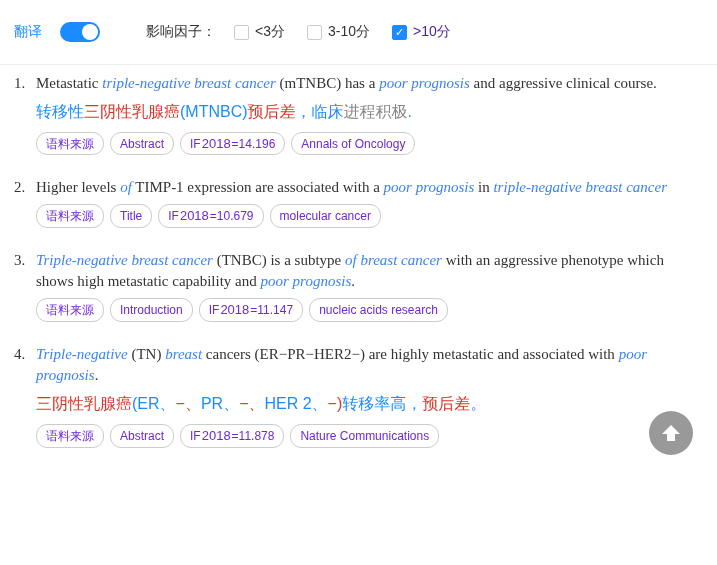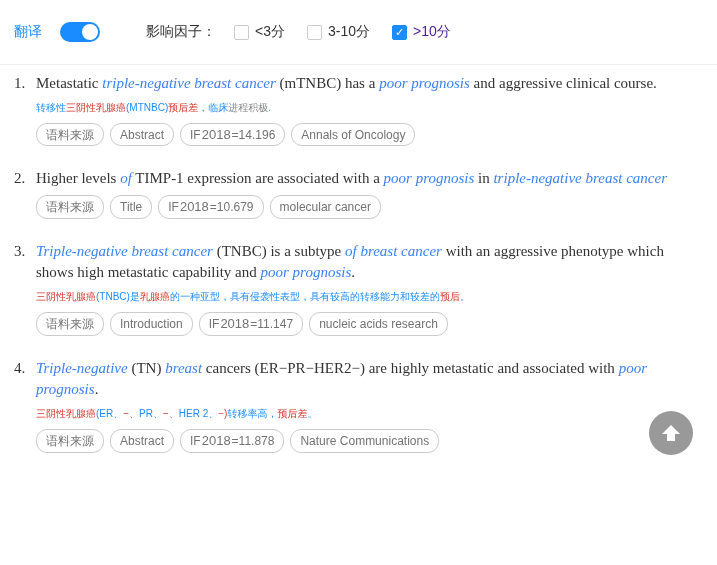--- a/index.html
+++ b/index.html
@@ -15,25 +15,25 @@
 .cb-box.checked { background: #1a8cff; border-color: #1a8cff; }
 .cb-check { color: #fff; font-size: 11px; line-height: 1; }
 .cb-label { font-size: 14px; }
 .cb-label.active { color: #4c1d95; }
 .results { padding: 8px 14px 14px 14px; }
 .result { display: flex; margin-bottom: 22px; }
 .num { width: 22px; flex-shrink: 0; font-family: Georgia, serif; font-size: 15px; padding-top: 2px; }
 .body { flex: 1; }
 .sentence { font-family: Georgia, "Times New Roman", serif; font-size: 15px; line-height: 1.45; margin-bottom: 5px; }
 .em { font-style: italic; color: #3b82f6; }
-.translation { font-size: 10px; color: #1a8cff; line-height: 1.5; margin-bottom: 8px; }
+.translation { font-size: 16px; color: #1a8cff; line-height: 1.5; margin-bottom: 8px; }
 .translation .hl { color: #d9362b; }
 .translation .gray { color: #888; }
 .tags { display: flex; gap: 6px; flex-wrap: wrap; }
-.tag { border: 1px solid #ccc; border-radius: 11px; padding: 1px 9px; font-size: 12px; color: #737373; line-height: 1.5; display: inline-flex; align-items: center; }
+.tag { border: 1px solid #ccc; border-radius: 11px; padding: 1px 9px; font-size: 12px; color: #6d28d9; line-height: 1.5; display: inline-flex; align-items: center; }
 .tag sub { font-size: 13px; margin: 0 1px; }
 .scroll-top { position: absolute; right: 24px; bottom: 110px; width: 44px; height: 44px; background: #999; border-radius: 50%; display: flex; align-items: center; justify-content: center; cursor: pointer; }
 .scroll-top svg { fill: #fff; }
 </style>
 </head>
 <body>
 
 <div class="topbar">
   <span class="translate-label">翻译</span>
   <div class="toggle">
@@ -81,21 +81,20 @@
           <span class="tag">Title</span>
           <span class="tag">IF<sub>2018</sub>=10.679</span>
           <span class="tag">molecular cancer</span>
         </div>
       </div>
     </div>
     <div class="result">
       <div class="num">3.</div>
       <div class="body">
         <div class="sentence"><span class="em">Triple-negative breast cancer</span><span> (TNBC) is a subtype </span><span class="em">of breast cancer</span><span> with an aggressive phenotype which shows high metastatic capability and </span><span class="em">poor prognosis</span><span>.</span></div>
-        <div class="translation"><span class="hl">三阴性乳腺癌</span><span>(TNBC)是</span><span class="hl">乳腺癌</span><span>的一种亚型，具有侵袭性表型，具有较高的转移能力和较差的</span><span class="hl">预后</span><span>。</span></div>
         <div class="tags">
           <span class="tag">语料来源</span>
           <span class="tag">Introduction</span>
           <span class="tag">IF<sub>2018</sub>=11.147</span>
           <span class="tag">nucleic acids research</span>
         </div>
       </div>
     </div>
     <div class="result">
       <div class="num">4.</div>

